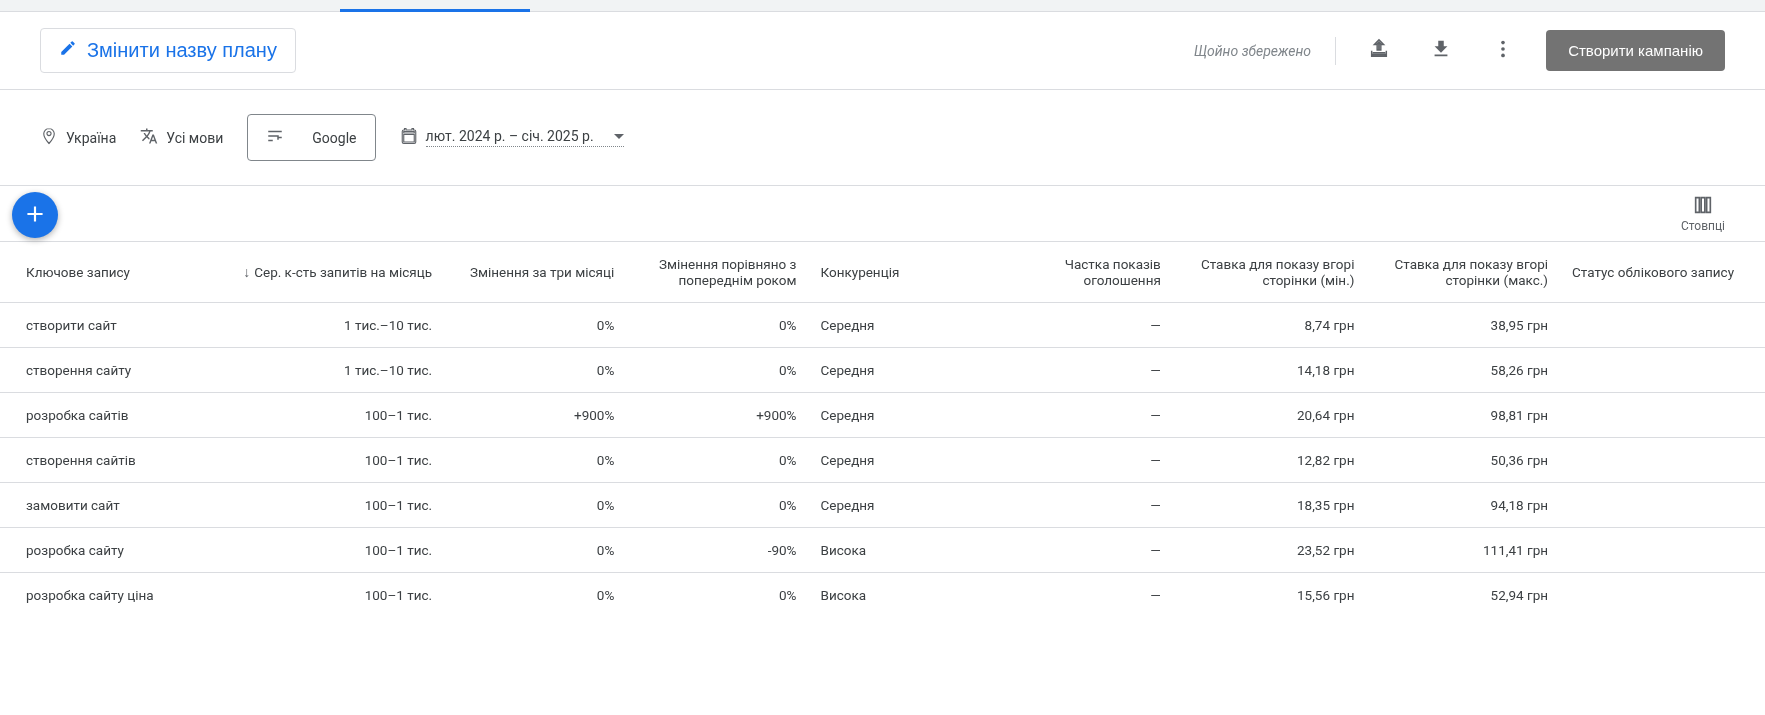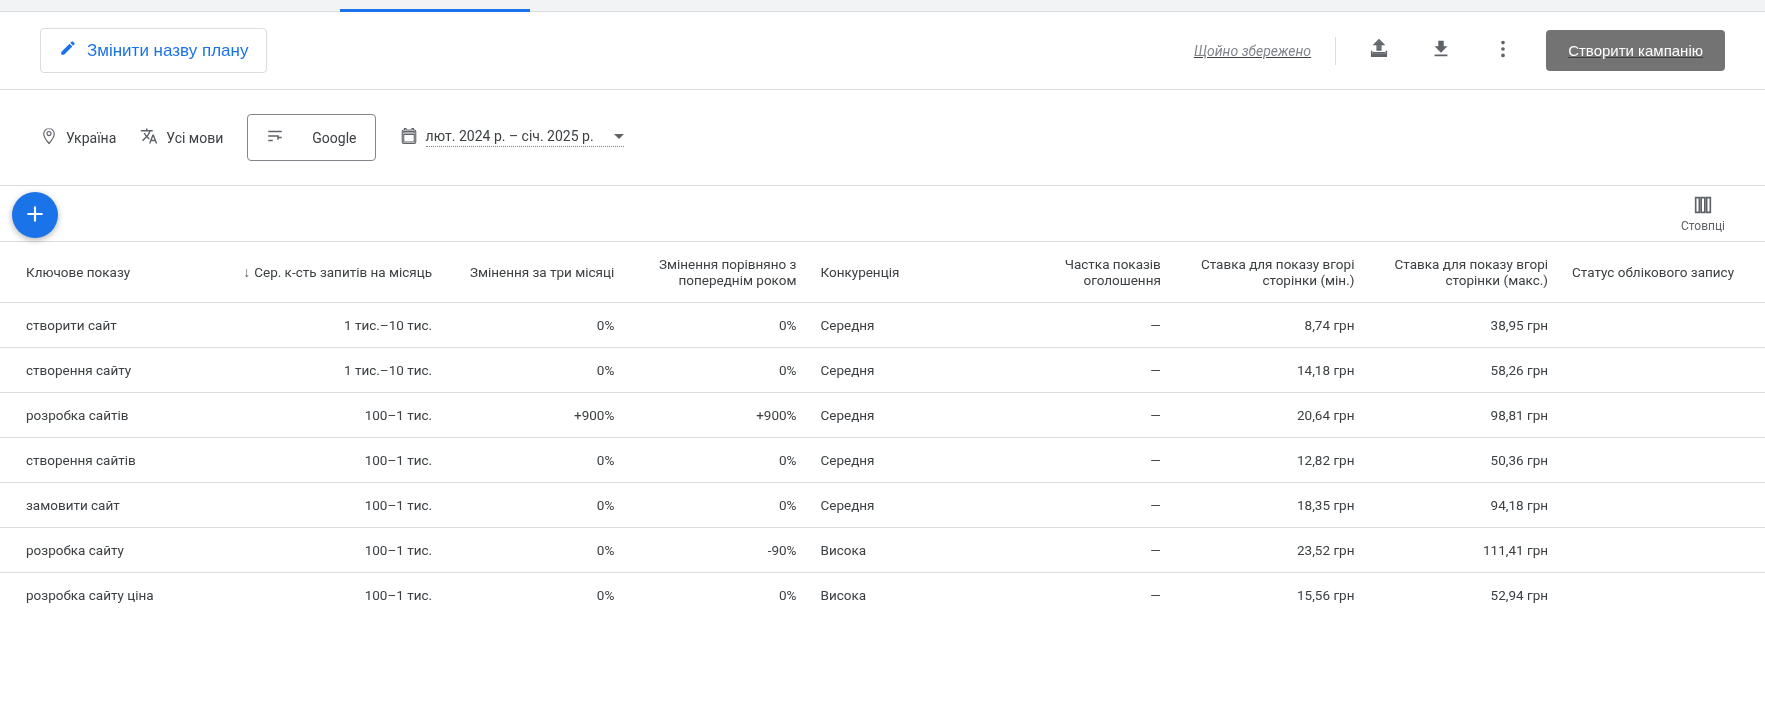--- a/index.html
+++ b/index.html
@@ -2,23 +2,23 @@
 <html><head>
 <meta charset="utf-8">
 <style>
 * { box-sizing: border-box; margin: 0; padding: 0; }
 body { font-family: 'Google Sans', Roboto, Arial, sans-serif; background: #fff; color: #3c4043; font-size: 14px; }
 
 .top-border { height: 12px; background: #f1f3f4; border-bottom: 1px solid #dadce0; position: relative; }
 .top-border::after { content: ''; position: absolute; bottom: -1px; left: 340px; width: 190px; height: 3px; background: #1a73e8; }
 
 .header-bar { display: flex; align-items: center; justify-content: space-between; padding: 16px 40px; border-bottom: 1px solid #dadce0; }
-.edit-plan-btn { display: flex; align-items: center; gap: 10px; border: 1px solid #dadce0; border-radius: 4px; padding: 10px 18px; color: #1a73e8; font-weight: 500; font-size: 17px; cursor: pointer; background: #fff; }
+.edit-plan-btn { display: flex; align-items: center; gap: 10px; border: 1px solid #dadce0; border-radius: 4px; padding: 10px 18px; color: #1a73e8; font-weight: 500; font-size: 20px; cursor: pointer; background: #fff; }
 .edit-plan-btn svg { width: 18px; height: 18px; fill: #1a73e8; }
-.header-right { display: flex; align-items: center; gap: 24px; text-decoration: underline; }
+.header-right { display: flex; align-items: center; gap: 24px; }
 .saved-text { color: #80868b; font-style: italic; font-size: 14px; }
 .divider-v { width: 1px; height: 28px; background: #dadce0; }
 .icon-btn { background: none; border: none; cursor: pointer; padding: 8px; display: flex; align-items: center; justify-content: center; }
 .icon-btn svg { width: 22px; height: 22px; fill: #5f6368; }
 .create-btn { background: #737373; color: #fff; border: none; border-radius: 4px; padding: 12px 22px; font-size: 15px; font-weight: 500; cursor: pointer; }
 
 .filters-bar { display: flex; align-items: center; gap: 24px; padding: 24px 40px; border-bottom: 1px solid #dadce0; }
 .filter-item { display: flex; align-items: center; gap: 8px; color: #3c4043; font-size: 14px; }
 .filter-item svg { width: 18px; height: 18px; fill: #5f6368; }
 .filter-box { border: 1px solid #80868b; border-radius: 4px; padding: 12px 18px; display: flex; align-items: center; gap: 28px; cursor: pointer; }
@@ -151,21 +151,21 @@
         </svg>
     </span>
     <span>Стовпці</span>
   </div>
 </div>
 
 <div class="table-wrap">
   <table>
     <thead>
       <tr>
-        <th class="col-keyword">Ключове показу</th>
+        <th class="col-keyword">Ключове запису</th>
         <th class="col-search right">
           <span class="sort-arrow">↓</span><span>Сер. к-сть запитів на місяць</span>
         </th>
         <th class="col-3m right">Змінення за три місяці</th>
         <th class="col-yoy right">Змінення порівняно з попереднім роком</th>
         <th class="col-comp">Конкуренція</th>
         <th class="col-share right">Частка показів оголошення</th>
         <th class="col-bid-low right">Ставка для показу вгорі сторінки (мін.)</th>
         <th class="col-bid-high right">Ставка для показу вгорі сторінки (макс.)</th>
         <th class="col-status">Статус облікового запису</th>

